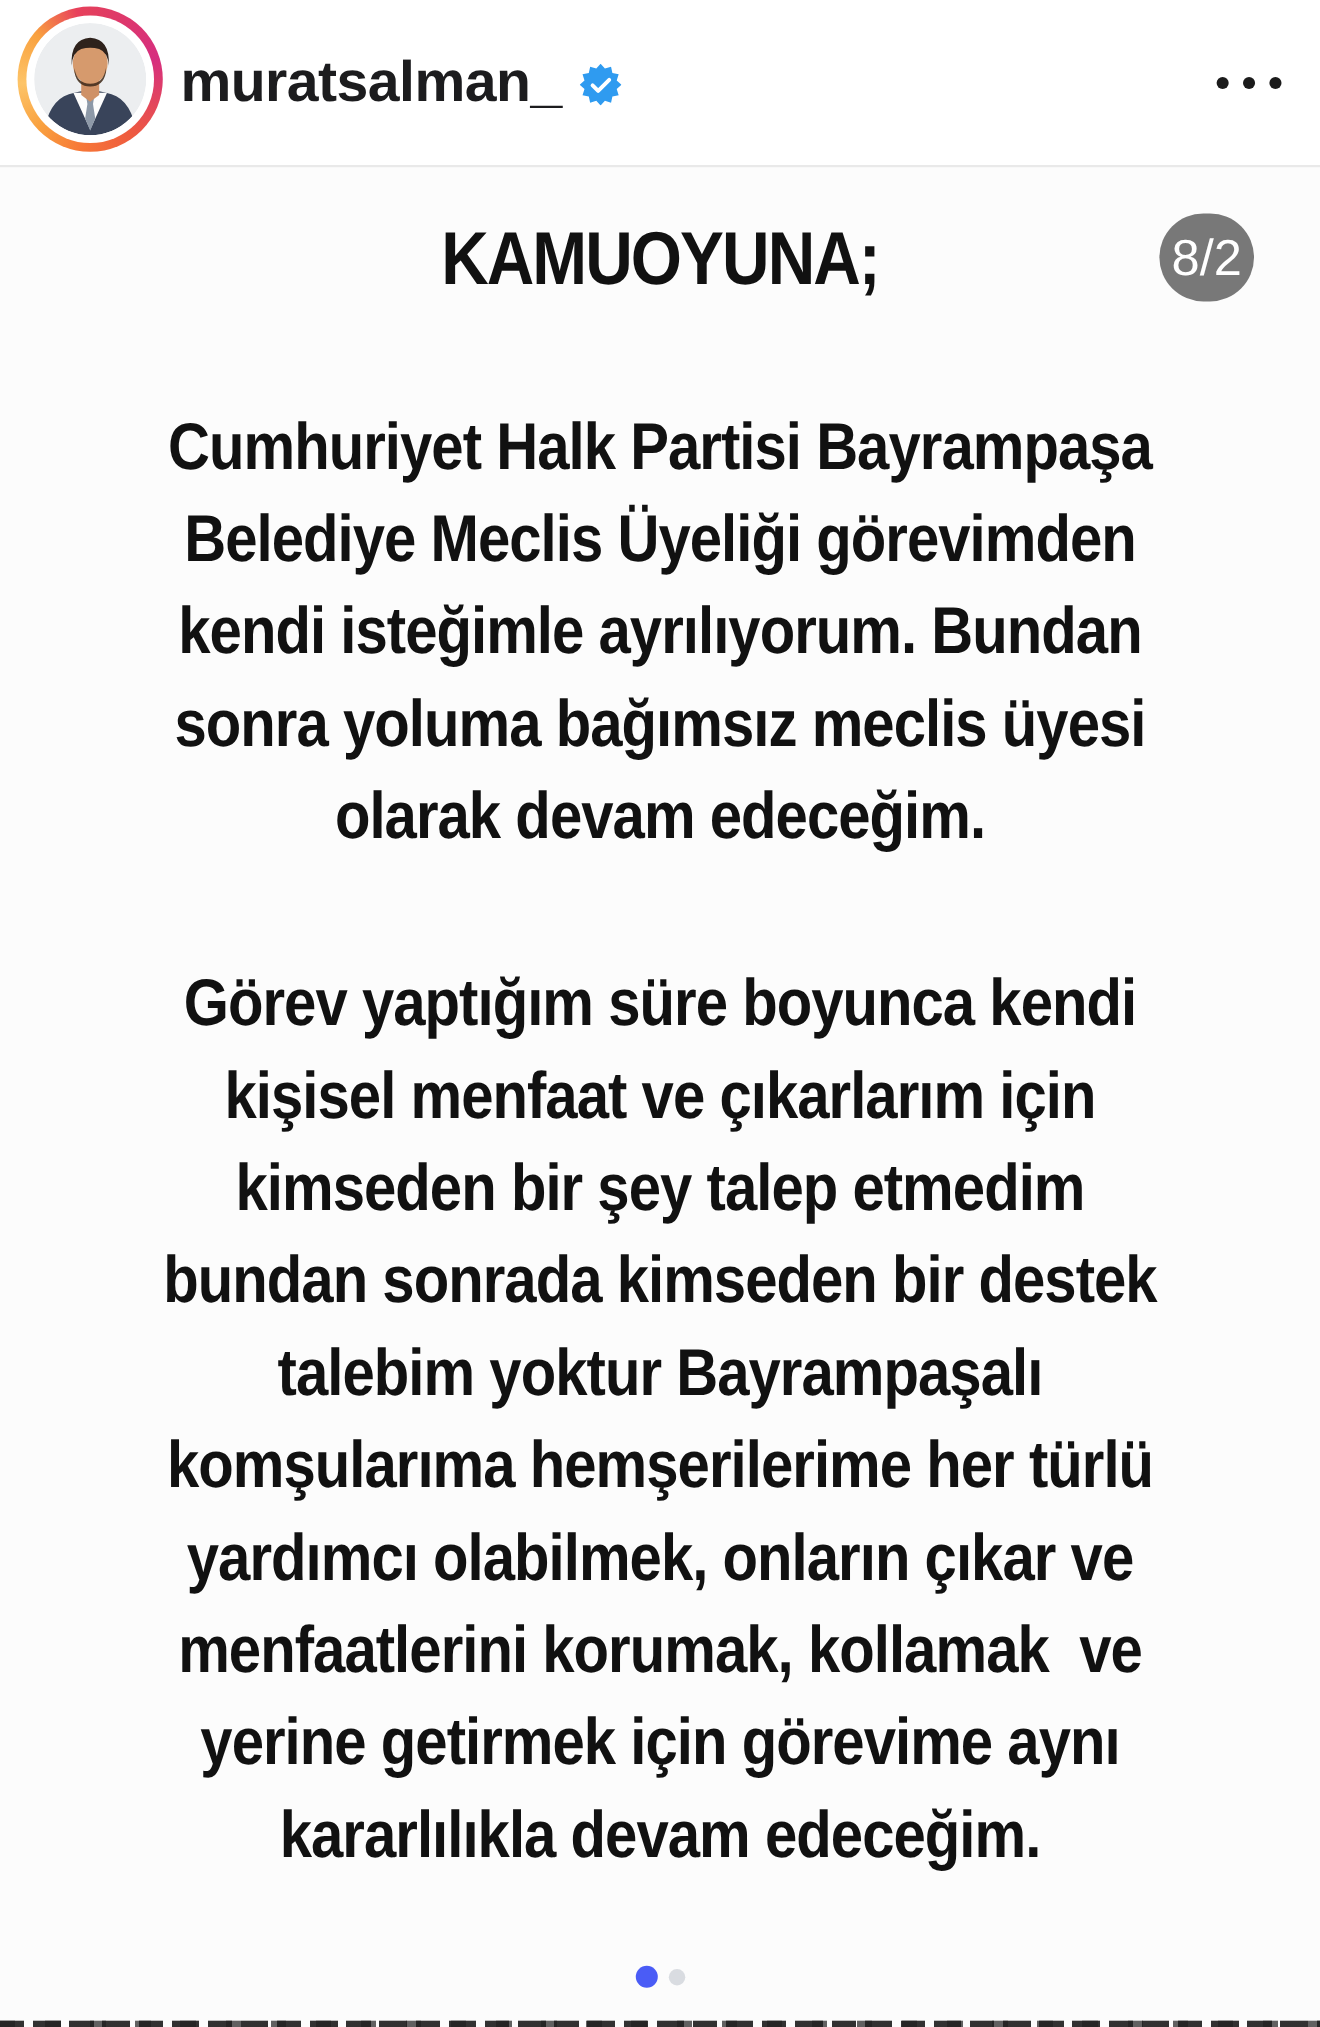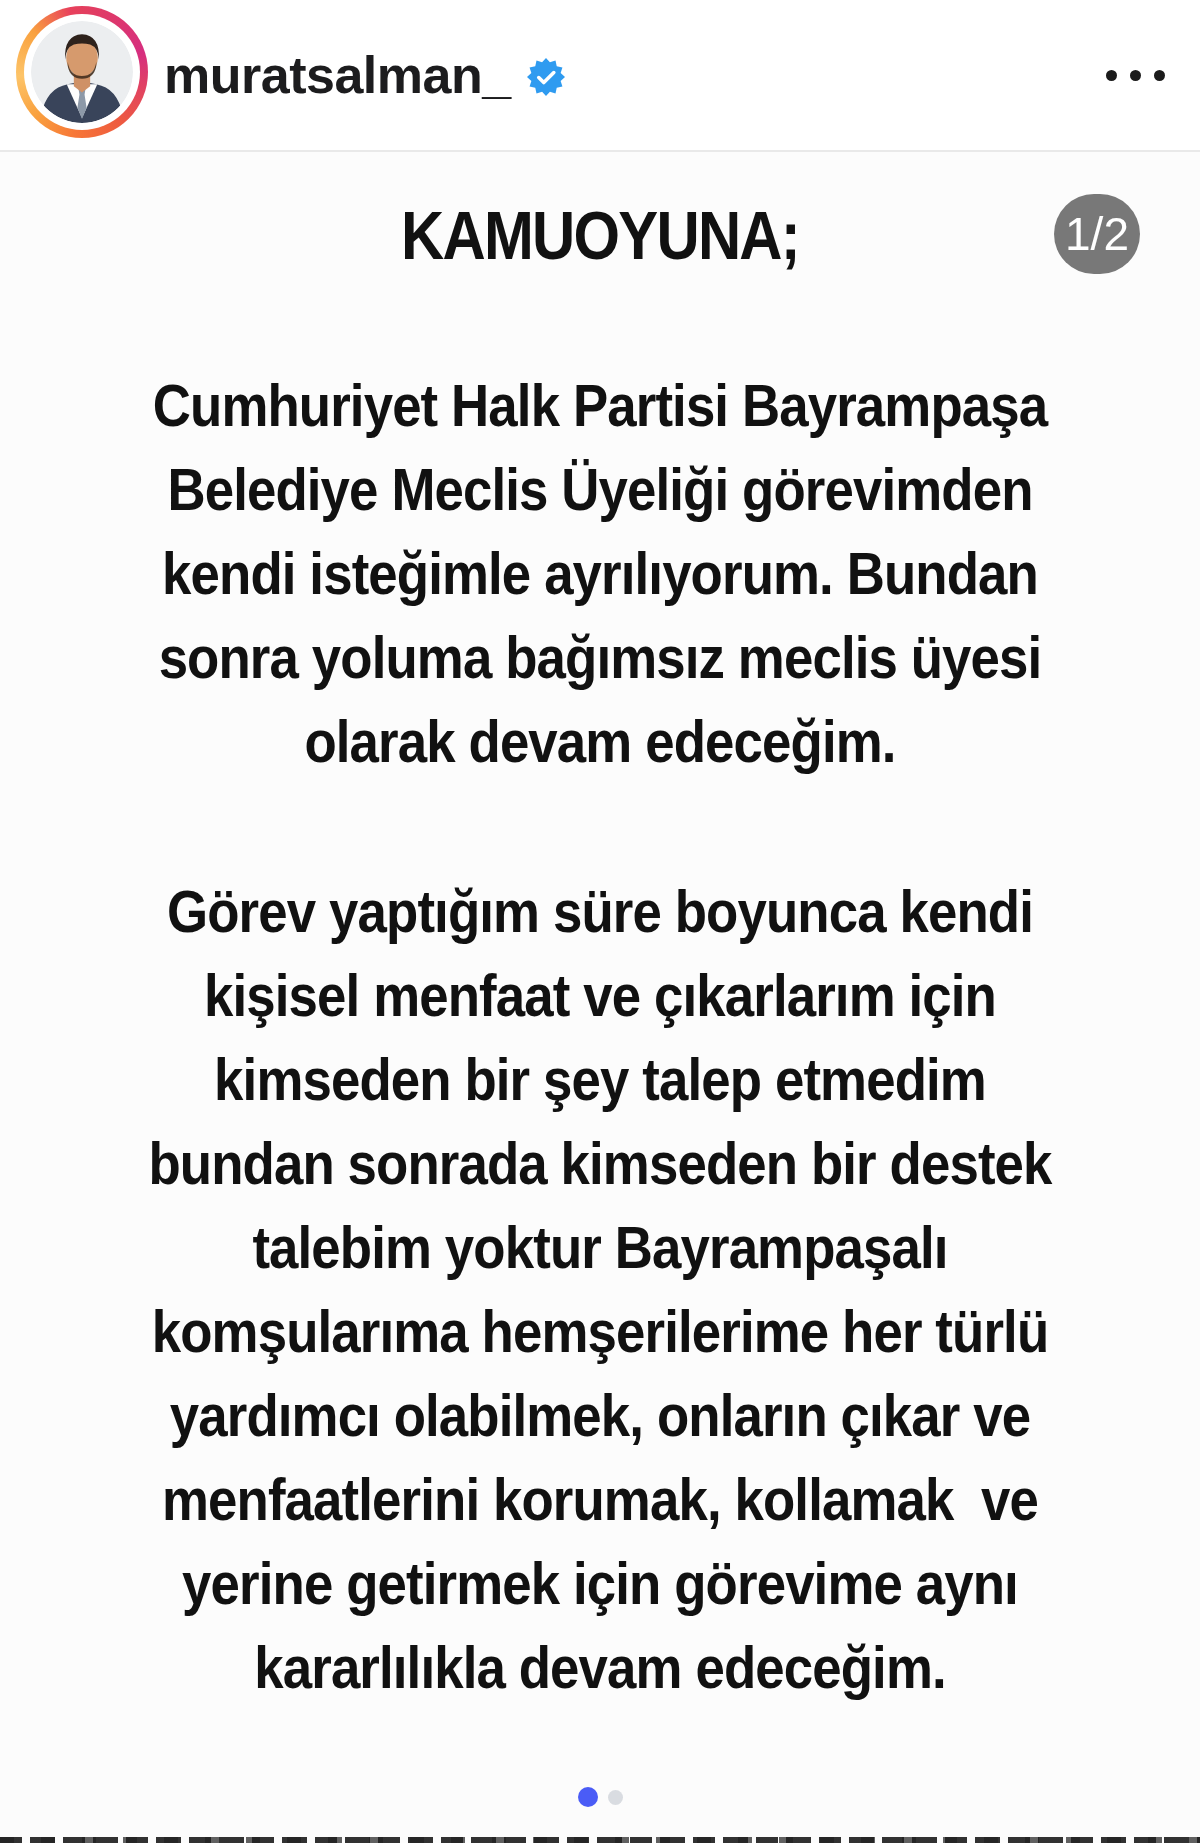--- a/index.html
+++ b/index.html
@@ -86,21 +86,21 @@
       </svg>
     </div>
     <div class="more-btn">
       <span class="more-dot"></span>
       <span class="more-dot"></span>
       <span class="more-dot"></span>
     </div>
   </header>
 
   <div class="post-image">
-    <div class="page-badge">1/2</div>
+    <div class="page-badge">8/2</div>
 
     <div class="post-text">
       <div class="post-title">KAMUOYUNA;</div>
       <div class="post-paragraph">
           <div class="post-line">Cumhuriyet Halk Partisi Bayrampaşa</div>
           <div class="post-line">Belediye Meclis Üyeliği görevimden</div>
           <div class="post-line">kendi isteğimle ayrılıyorum. Bundan</div>
           <div class="post-line">sonra yoluma bağımsız meclis üyesi</div>
           <div class="post-line">olarak devam edeceğim.</div>
         </div>

